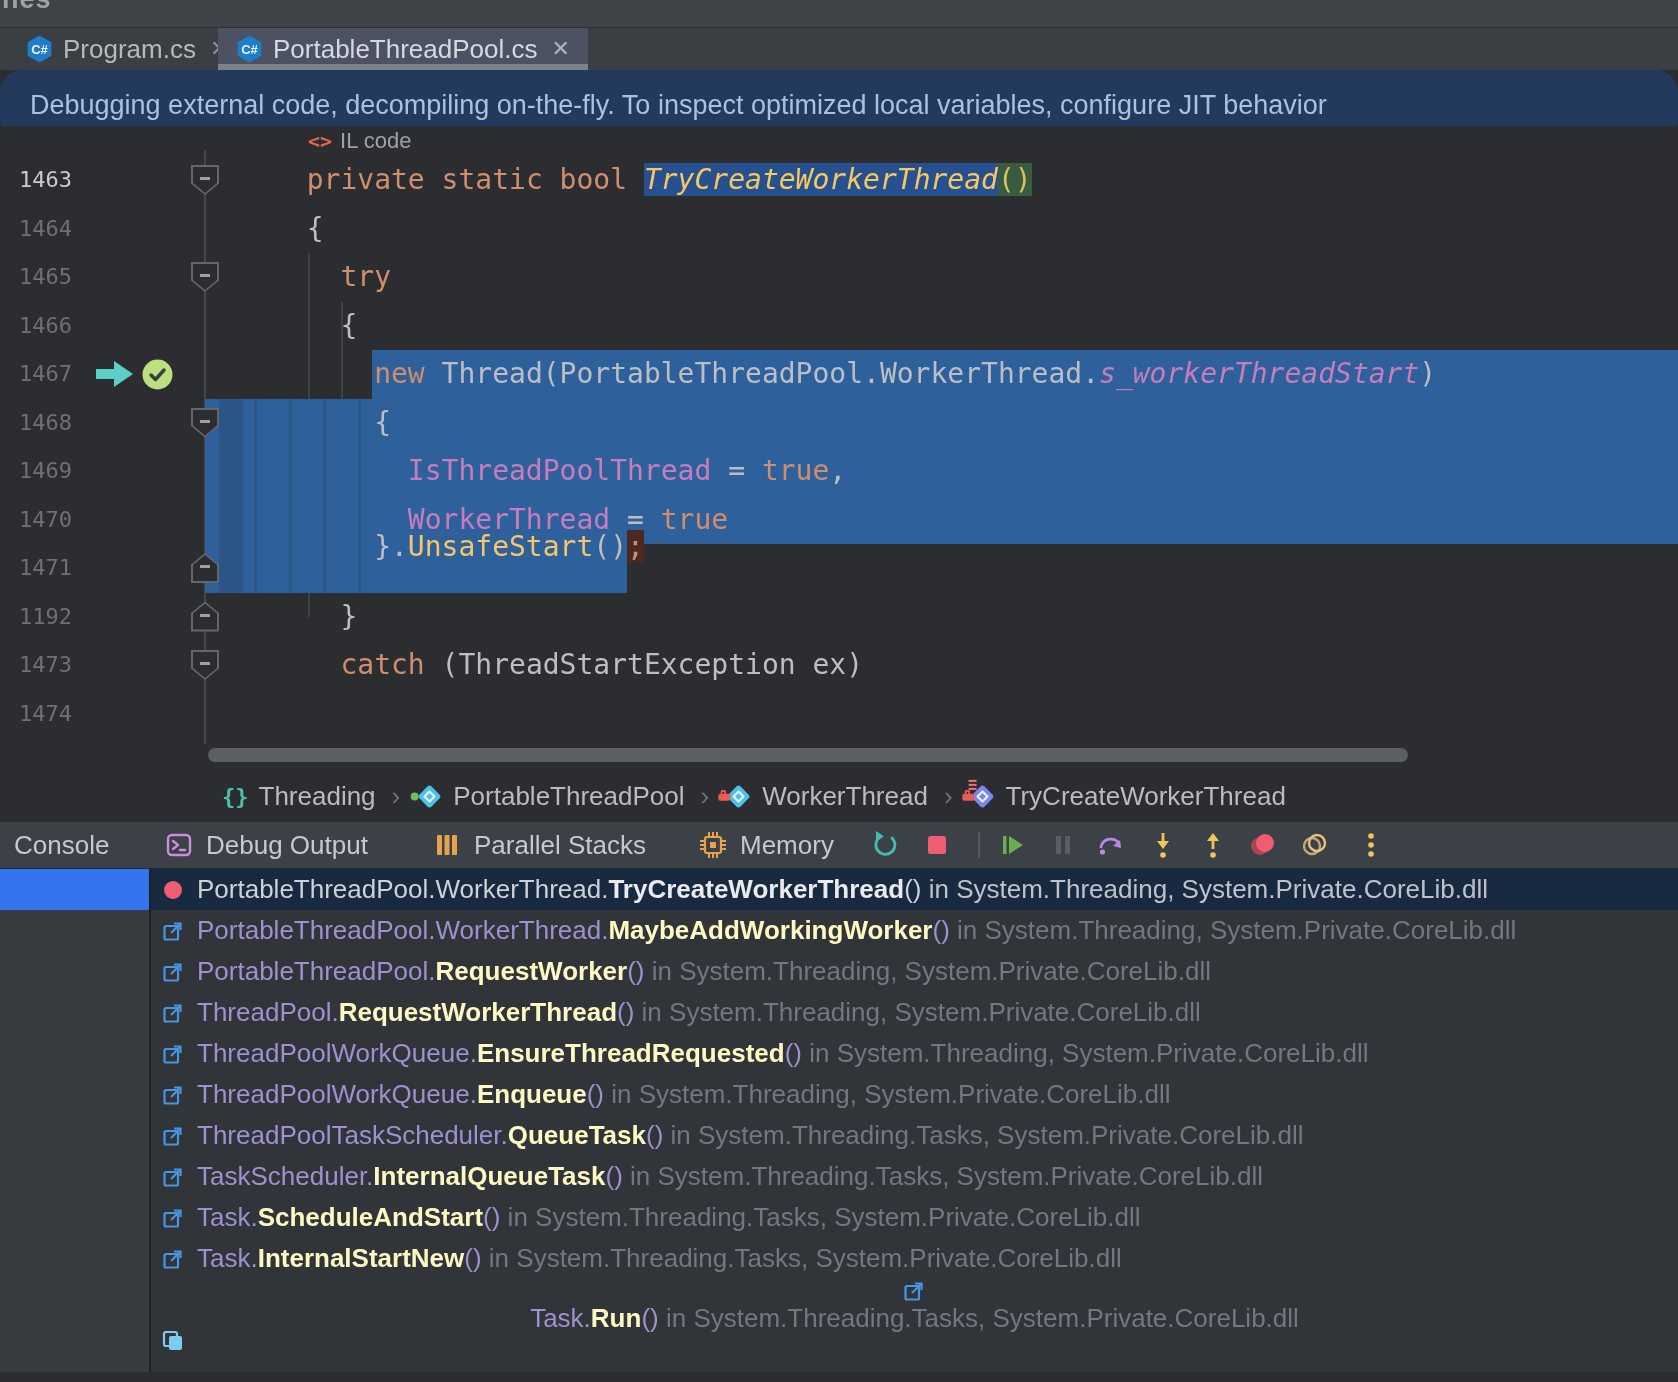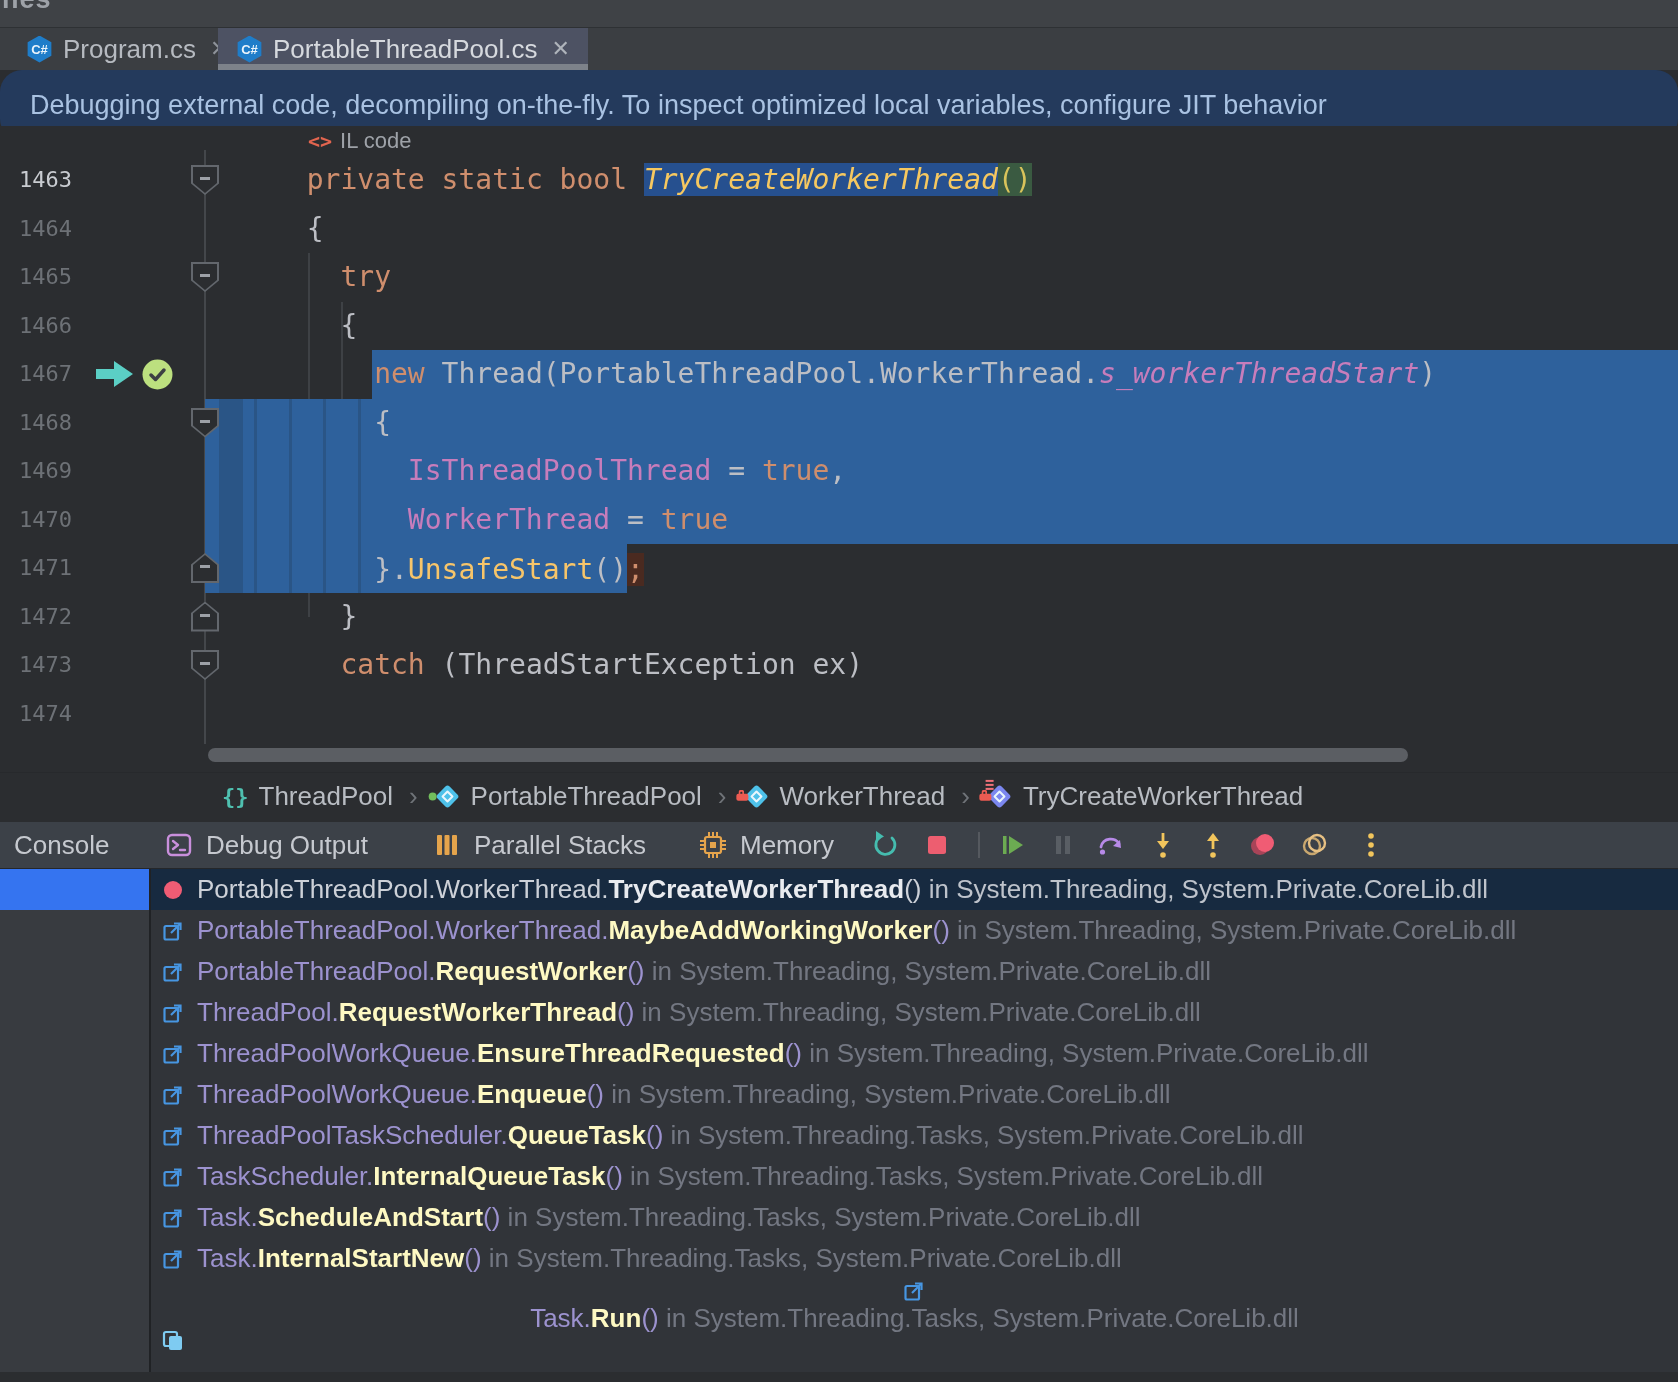--- a/index.html
+++ b/index.html
@@ -168,22 +168,22 @@
         <div class="sel-rect" style="left: 205px; top: 369.5px; width: 1473px; height: 48.5px;"></div>
         <div class="gnum" style="top: 369.5px; line-height: 48.5px;">1470</div>
         <div class="code-line" style="top: 369.5px; line-height: 48.5px;"><span class="pl">        </span><span class="prop">WorkerThread</span><span class="pl"> = </span><span class="kw">true</span></div>
         <div class="sel-rect" style="left: 205px; top: 418px; width: 421.997px; height: 48.5px;"></div>
         <div class="gnum" style="top: 418px; line-height: 48.5px;">1471</div>
         <div class="fold-marker fm-up" style="top: 427px;">
           <span class="fm-outer"></span>
           <span class="fm-inner"></span>
           <span class="fm-minus"></span>
         </div>
-        <div class="code-line" style="top: 420px; line-height: 48.5px;"><span class="pl">      }.</span><span class="mth">UnsafeStart</span><span class="pl">()</span><span class="semi">;</span></div>
-        <div class="gnum" style="top: 466.5px; line-height: 48.5px;">1472</div>
+        <div class="code-line" style="top: 397px; line-height: 48.5px;"><span class="pl">      }.</span><span class="mth">UnsafeStart</span><span class="pl">()</span><span class="semi">;</span></div>
+        <div class="gnum" style="top: 466.5px; line-height: 48.5px;">1192</div>
         <div class="fold-marker fm-up" style="top: 475.5px;">
           <span class="fm-outer"></span>
           <span class="fm-inner"></span>
           <span class="fm-minus"></span>
         </div>
         <div class="code-line" style="top: 466.5px; line-height: 48.5px;"><span class="pl">    }</span></div>
         <div class="gnum" style="top: 515px; line-height: 48.5px;">1473</div>
         <div class="fold-marker fm-down" style="top: 524px;">
           <span class="fm-outer"></span>
           <span class="fm-inner"></span>
@@ -193,21 +193,21 @@
         <div class="gnum" style="top: 563.5px; line-height: 48.5px;">1474</div>
         <div class="code-line" style="top: 563.5px; line-height: 48.5px;"></div>
         <div id="sel-stripes" style="left: 205px; top: 272.5px; width: 170px; height: 194px; background: linear-gradient(rgb(42, 85, 134), rgb(42, 85, 134)) 14px 0px / 24px 100% no-repeat, linear-gradient(rgb(42, 85, 134), rgb(42, 85, 134)) 49px 0px / 3px 100% no-repeat, linear-gradient(rgb(42, 85, 134), rgb(42, 85, 134)) 84px 0px / 3px 100% no-repeat, linear-gradient(rgb(42, 85, 134), rgb(42, 85, 134)) 118px 0px / 3px 100% no-repeat, linear-gradient(rgb(42, 85, 134), rgb(42, 85, 134)) 153px 0px / 3px 100% no-repeat;"></div>
       </div>
     <div id="hscroll"></div>
   </div>
 
   <div id="breadcrumbs">
       <span class="bc-item">
         <span class="ns-icon">{}</span>
-        <span class="bc-label">ThreadPool</span>
+        <span class="bc-label">Threading</span>
       </span>
       <span class="bc-sep">›</span>
       <span class="bc-item">
         <span class="diamond cls">
           <span class="inner"></span>
           <span class="badge-dot"></span>
         </span>
         <span class="bc-label">PortableThreadPool</span>
       </span>
       <span class="bc-sep">›</span>

